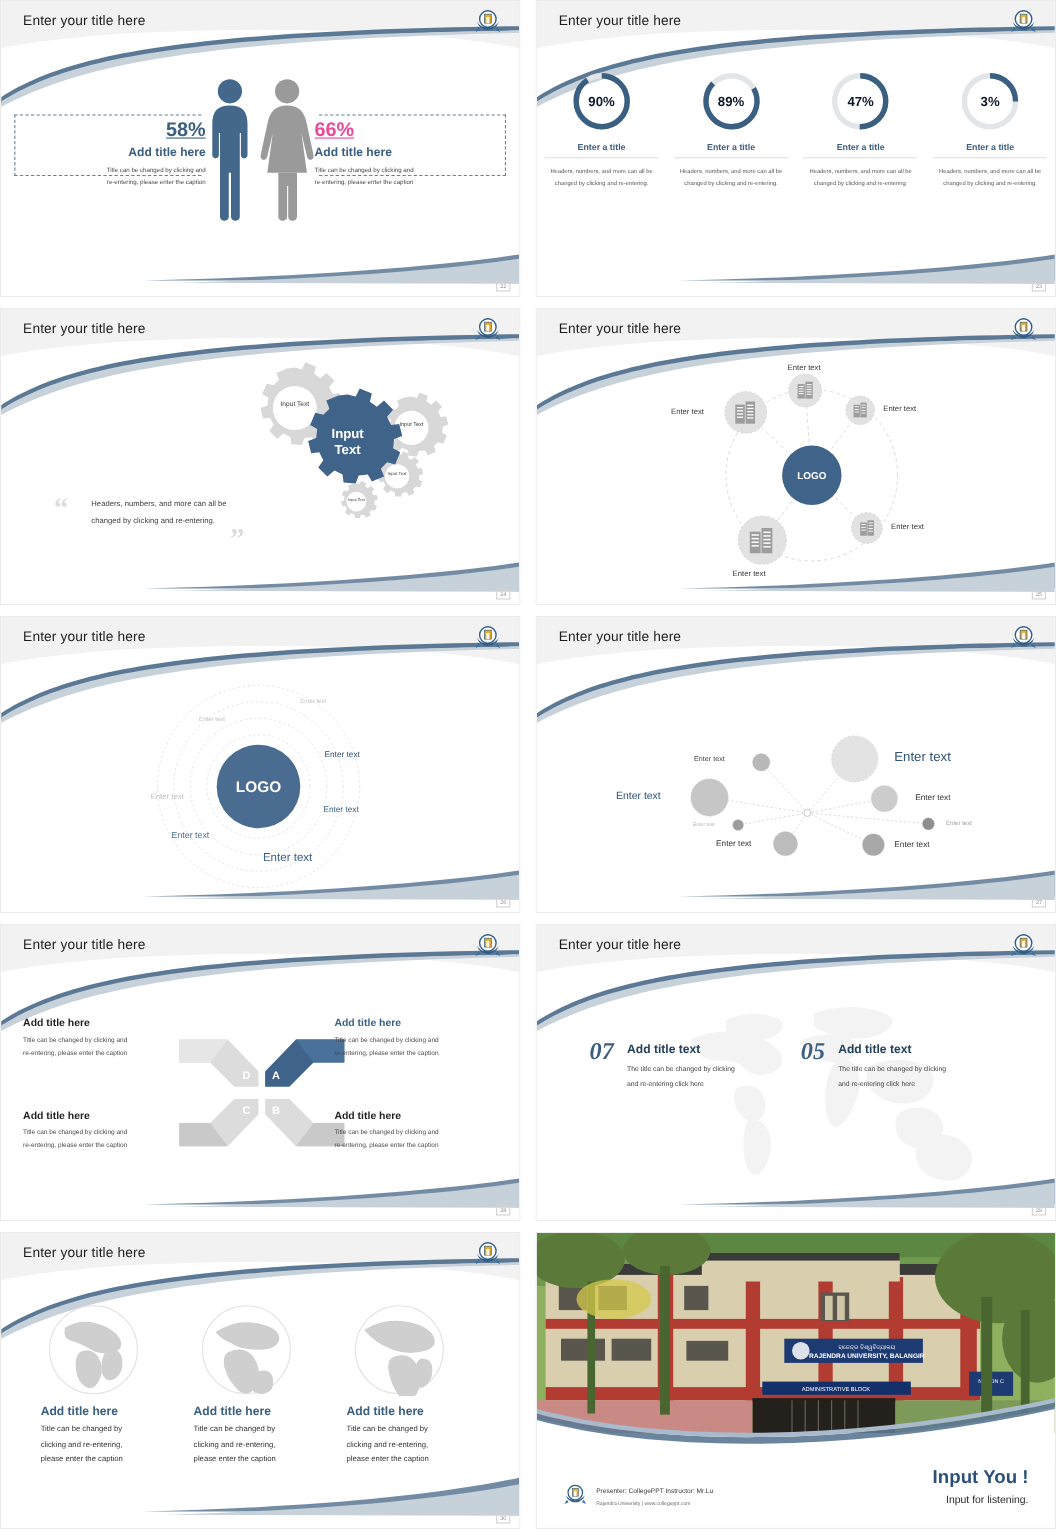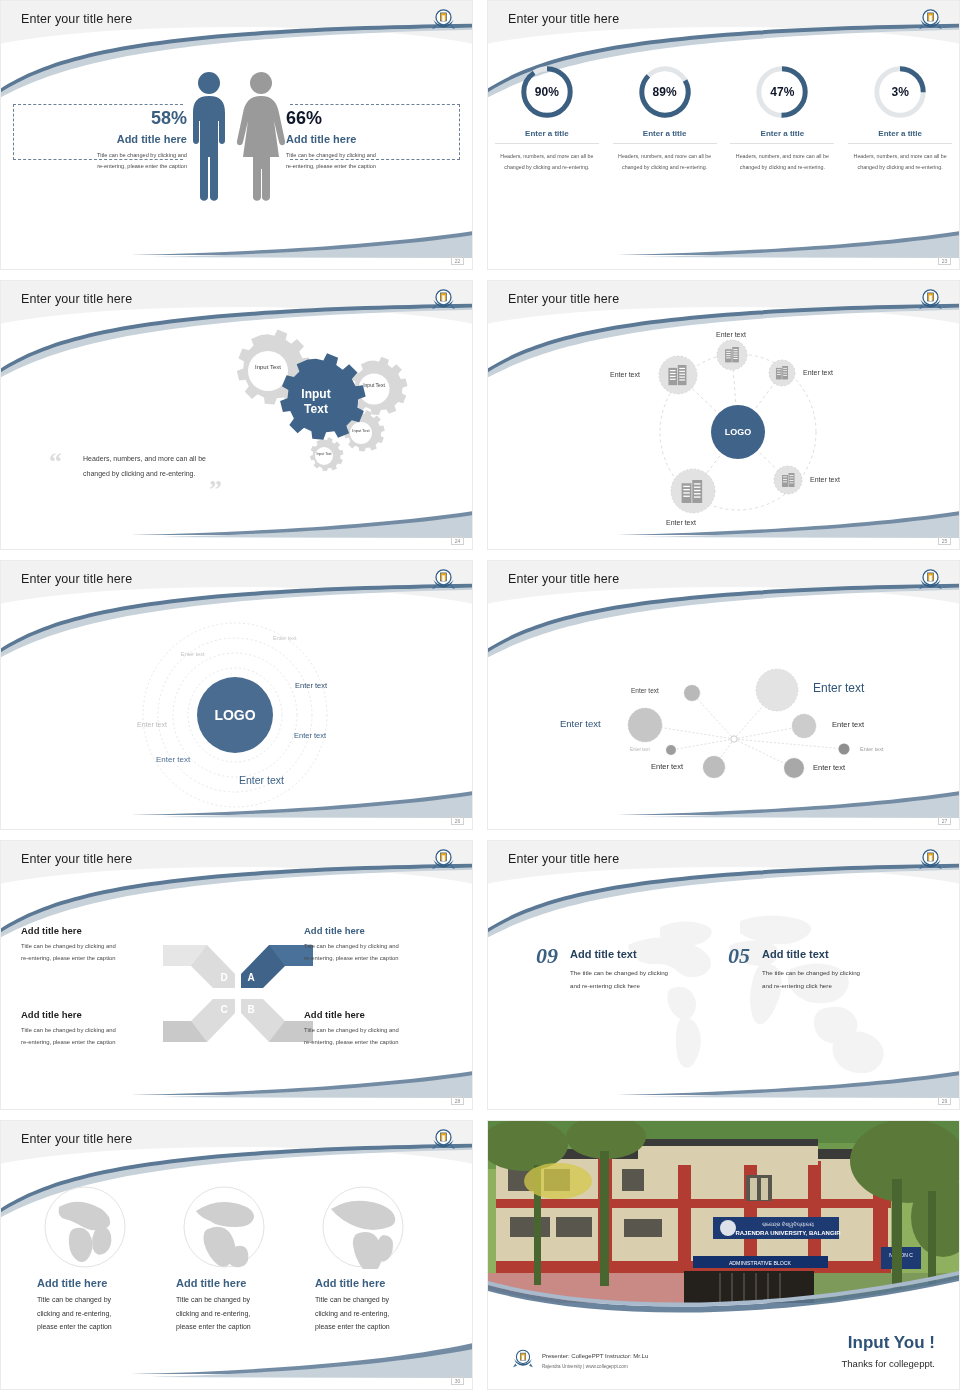--- a/index.html
+++ b/index.html
@@ -48,23 +48,23 @@
     width: 13px; height: 9px; border: 1px solid #d2d2d2;
     font-size: 5px; color: #8e8e8e; text-align: center; line-height: 8px;
   }
   .content { position: absolute; left:0; top:46px; width:100%; height:224px; }
 
   
   .s22-fig { position:absolute; left:50%; top:22px; transform:translateX(-50%); }
   .s22-col { position:absolute; top:62px; width:160px; }
   .s22-left { left: 26px; text-align: right; }
   .s22-right { right: 26px; text-align: left; }
-  .s22-pct { font-size: 18px; font-weight: bold; line-height: 1; }
+  .s22-pct { font-size: 18px; font-weight: bold; line-height: 1; text-decoration: underline; }
   .s22-pct.blue { color:#3b5f80; }
-  .s22-pct.gray { color:#0f172a; }
+  .s22-pct.gray { color:#ec4899; }
   .s22-h { font-size: 11px; font-weight: bold; color:#3b5f80; margin-top: 6px; }
   .s22-p { font-size: 5.6px; color:#4a4a4a; line-height: 1.9; margin-top: 5px; }
   .s22-bracket { position:absolute; top:57px; height:56px; border:1px dashed #6b7f96; }
   .s22-bl { left: 12px; width: 170px; border-right:none; }
   .s22-br { right: 12px; width: 170px; border-left:none; }
 
   
   .donut-row { position:absolute; top: 16px; left: 0; width: 100%; display:flex; justify-content: space-around; }
   .donut-cell { width: 104px; text-align:center; }
   .donut-wrap { position:relative; width: 58px; height:58px; margin: 0 auto; }
@@ -597,21 +597,21 @@
           <path d="M72,112 q13,-3 18,8 q6,14 0,28 q-6,16 -14,12 q-7,-4 -8,-22 q-1,-18 4,-26 z"></path>
           <path d="M132,14 q30,-10 58,-2 q20,6 10,16 q-12,11 -34,9 q-24,-3 -34,-11 z"></path>
           <path d="M122,38 q22,-8 40,-2 q12,5 8,14 q-6,10 -20,9 q-16,-2 -24,-10 q-7,-7 -4,-11 z"></path>
           <path d="M152,58 q16,-4 20,8 q4,13 -2,28 q-6,16 -14,22 q-8,5 -12,-8 q-4,-16 0,-32 q3,-14 8,-18 z"></path>
           <path d="M182,62 q26,-10 46,-2 q16,7 12,20 q-5,14 -22,16 q-20,2 -32,-10 q-10,-12 -4,-24 z"></path>
           <path d="M214,102 q20,-6 30,4 q10,11 2,22 q-9,12 -24,8 q-14,-4 -16,-18 q-1,-12 8,-16 z"></path>
           <path d="M232,128 q20,-8 34,2 q14,11 8,24 q-7,14 -24,12 q-18,-2 -24,-16 q-5,-14 6,-22 z"></path>
         </g>
       </svg>
       <div style="position:absolute; left:48px; top:56px; display:flex; align-items:flex-start;">
-        <div class="num-big">09</div>
+        <div class="num-big">07</div>
         <div style="margin-left:12px; margin-top:5px;">
           <div class="num-h">Add title text</div>
           <div class="num-p">The title can be changed by clicking</div>
           <div class="num-p" style="margin-top:0">and re-entering click here</div>
         </div>
       </div>
       <div style="position:absolute; left:240px; top:56px; display:flex; align-items:flex-start;">
         <div class="num-big">05</div>
         <div style="margin-left:12px; margin-top:5px;">
           <div class="num-h">Add title text</div>
@@ -767,16 +767,16 @@
     <svg class="pres-logo" viewBox="0 0 40 40">
       <circle cx="20" cy="18" r="12" fill="#fff" stroke="#2f5d86" stroke-width="2"></circle>
       <rect x="15" y="11" width="10" height="13" fill="#f0a81e" stroke="#2f5d86" stroke-width="1"></rect>
       <rect x="18" y="15" width="4" height="9" fill="#fff"></rect>
       <path d="M4,22 Q10,31 20,31 Q30,31 36,22 L33,28 Q27,34 20,34 Q13,34 7,28 Z" fill="#2f5d86"></path>
       <path d="M6,30 L2,37 L9,34 Z M34,30 L38,37 L31,34 Z" fill="#3e6f9c"></path>
     </svg>
     <div class="pres-l1">Presenter: CollegePPT   Instructor: Mr.Lu</div>
     <div class="pres-l2">Rajendra University  |  www.collegeppt.com</div>
     <div class="thanks-title">Input You !</div>
-    <div class="thanks-sub">Thanks for collegeppt.</div>
+    <div class="thanks-sub">Input for listening.</div>
   </div>
 
 </div>
 
 </body></html>

